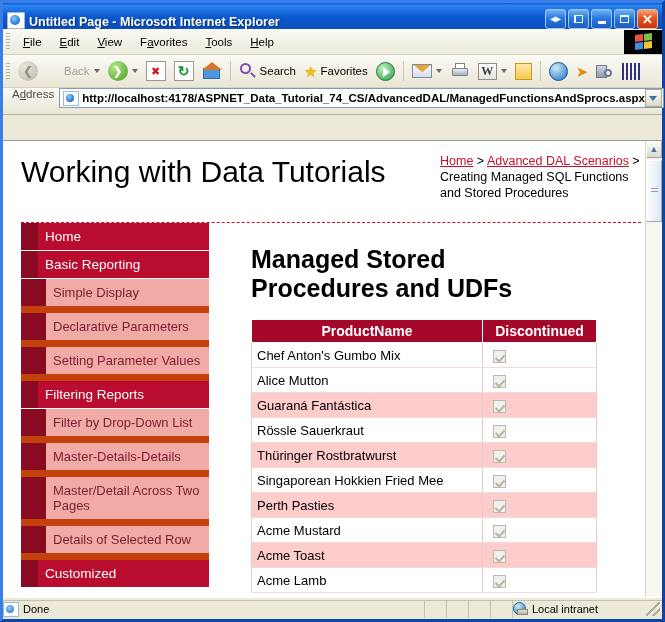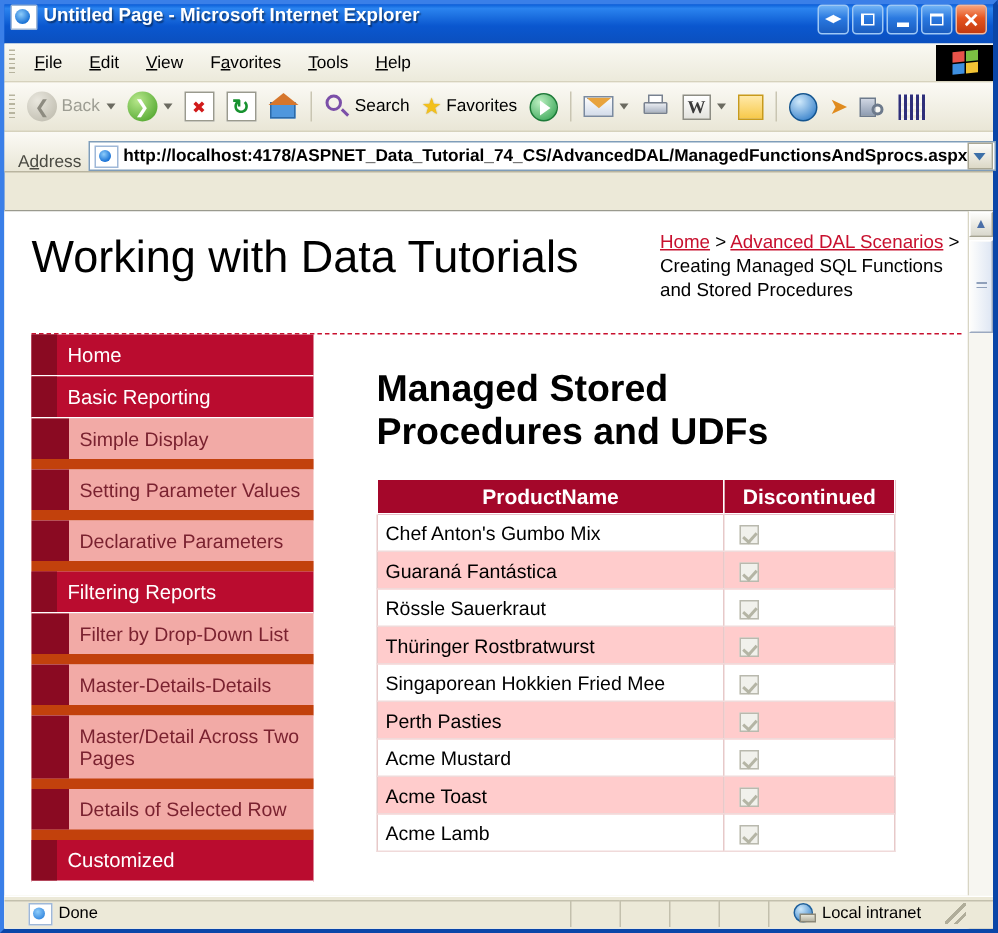--- a/index.html
+++ b/index.html
@@ -12,21 +12,21 @@
     position:absolute;left:0;top:0;width:665px;height:622px;
     background:#0e5fd8;
     box-sizing:border-box;
     border:3px solid;
     border-color:#3a7fe8 #0a46a8 #0a46a8 #3a7fe8;
   }
   
   .titlebar{
     position:absolute;left:0;top:0;width:659px;height:26px;
     background:linear-gradient(to bottom,#0b5ed8 0%,#2b84ef 10%,#0a57cf 55%,#0b4fbe 100%);
-    display:flex;align-items:flex-start;
+    display:flex;align-items:flex-end;
   }
   .title-ico{
     width:16px;height:15px;margin-left:4px;margin-right:4px;
     background:#fff;border:1px solid #9fb8d8;border-radius:1px;
     position:relative;flex:0 0 auto;
   }
   .title-ico:before{
     content:"";position:absolute;left:2px;top:2px;width:10px;height:10px;
     background:radial-gradient(circle at 40% 35%,#8ecdfb 0%,#1a73d6 70%);
     border-radius:50%;
@@ -81,21 +81,21 @@
   .fw1{background:#e8534a;}.fw2{background:#7bc043;}.fw3{background:#3e8fe0;}.fw4{background:#f2c335;}
   
   .toolbar{
     position:relative;height:32px;
     background:linear-gradient(to bottom,#fbfaf5,#e9e6d6);
     display:flex;align-items:center;
     border-bottom:1px solid #d6d2bd;
   }
   .tb{display:flex;align-items:center;height:26px;padding:0 4px;gap:3px;}
   .tb-label{font-size:11.5px;}
-  .tb.dis .tb-label{color:#9d9d93;}
+  .tb.dis .tb-label{color:#9d9d93;margin-left:23px;}
   .circ{width:20px;height:20px;border-radius:50%;display:flex;align-items:center;justify-content:center;
         color:#fff;font-size:12px;line-height:1;}
   .circ.back{background:radial-gradient(circle at 35% 30%,#e9e7de,#b9b6a8);color:#8d8b80;}
   .circ.fwd{background:radial-gradient(circle at 35% 30%,#b8e88c,#3f9b1e);}
   .caret{width:0;height:0;border-left:3px solid transparent;border-right:3px solid transparent;border-top:4px solid #6b6a60;margin-left:1px;}
   .sep{width:1px;height:20px;background:#c9c5b2;margin:0 4px;}
   .ibox{width:20px;height:20px;border:1px solid #9a9a8e;background:#fff;position:relative;box-sizing:border-box;}
   .ibox.stop:after{content:"\2716";position:absolute;inset:0;display:flex;align-items:center;justify-content:center;color:#d11a1a;font-size:11px;}
   .ibox.refresh:after{content:"\21BB";position:absolute;inset:0;display:flex;align-items:center;justify-content:center;color:#17922f;font-size:14px;font-weight:bold;}
   .home-ico{width:20px;height:18px;position:relative;}
@@ -123,21 +123,21 @@
   .mag2:after{content:"";position:absolute;left:8px;top:6px;width:8px;height:8px;border:2px solid #6d7a8c;border-radius:50%;box-sizing:border-box;background:rgba(255,255,255,.6);}
   .qr{width:18px;height:17px;
     background:
       repeating-linear-gradient(to right,#2f2f7a 0 2px,transparent 2px 4px),
       repeating-linear-gradient(to bottom,rgba(255,255,255,.55) 0 2px,transparent 2px 4px);
   }
   
   .addressbar{
     position:relative;height:26px;
     background:linear-gradient(to bottom,#fbfaf5,#e9e6d6);
-    display:flex;align-items:flex-end;
+    display:flex;align-items:flex-start;
     border-bottom:1px solid #b9b5a0;
   }
   .addr-label{font-size:11.5px;color:#4a4a42;padding:0 5px 0 2px;}
   .addr-field{
     flex:1;height:20px;background:#fff;border:1px solid #7f9db9;
     display:flex;align-items:center;box-sizing:border-box;
   }
   .addr-ico{
     width:14px;height:13px;margin:0 3px;background:#fff;border:1px solid #9fb8d8;
     position:relative;flex:0 0 auto;
@@ -250,21 +250,21 @@
   .sb-thumb i{width:7px;height:6px;display:block;
     background:repeating-linear-gradient(to bottom,#8fa0bb 0 1px,transparent 1px 3px);}
   
   .statusbar{
     position:absolute;left:0;bottom:0;width:659px;height:22px;
     background:#ece9d8;border-top:1px solid #fff;
     display:flex;align-items:center;box-sizing:border-box;
   }
   .st-seg{
     height:18px;border-left:1px solid #c3c0ad;border-top:1px solid #c3c0ad;
-    display:flex;align-items:center;padding:0 16px;box-sizing:border-box;
+    display:flex;align-items:center;padding:0 0;box-sizing:border-box;
   }
   .st-main{flex:1;gap:4px;border-left:none;}
   .st-blank{width:22px;}
   .st-zone{width:150px;gap:4px;}
   .st-ico{
     width:14px;height:13px;background:#fff;border:1px solid #9fb8d8;position:relative;flex:0 0 auto;
   }
   .st-ico:before{content:"";position:absolute;left:2px;top:2px;width:8px;height:8px;
     background:radial-gradient(circle at 40% 35%,#8ecdfb,#1a73d6);border-radius:50%;}
   .zone-ico{
@@ -417,22 +417,22 @@
             <a href="#">Home</a><span> &gt; </span><a href="#">Advanced DAL Scenarios</a><span> &gt; </span><span>Creating Managed SQL Functions and Stored Procedures</span>
           </div>
 
           <div class="rule"></div>
 
           <div class="body-wrap">
             <div class="sidebar" id="sidebar">
                 <div class="nav-section">Home</div>
                 <div class="nav-section">Basic Reporting</div>
                 <div class="nav-sub">Simple Display</div>
+                <div class="nav-sub">Declarative Parameters</div>
                 <div class="nav-sub">Setting Parameter Values</div>
-                <div class="nav-sub">Declarative Parameters</div>
                 <div class="nav-section">Filtering Reports</div>
                 <div class="nav-sub">Filter by Drop-Down List</div>
                 <div class="nav-sub">Master-Details-Details</div>
                 <div class="nav-sub">Master/Detail Across Two Pages</div>
                 <div class="nav-sub">Details of Selected Row</div>
                 <div class="nav-section">Customized</div>
               </div>
 
             <div class="content">
               <div class="page-h1">Managed Stored Procedures and UDFs</div>
@@ -441,20 +441,24 @@
                   <tr>
                     <th class="c1">ProductName</th>
                     <th class="c2">Discontinued</th>
                   </tr>
                 </thead>
                 <tbody id="grid-body">
                     <tr>
                       <td>Chef Anton's Gumbo Mix</td>
                       <td><span class="cb"></span></td>
                     </tr>
+                    <tr>
+                      <td>Alice Mutton</td>
+                      <td><span class="cb"></span></td>
+                    </tr>
                     <tr class="alt">
                       <td>Guaraná Fantástica</td>
                       <td><span class="cb"></span></td>
                     </tr>
                     <tr>
                       <td>Rössle Sauerkraut</td>
                       <td><span class="cb"></span></td>
                     </tr>
                     <tr class="alt">
                       <td>Thüringer Rostbratwurst</td>

